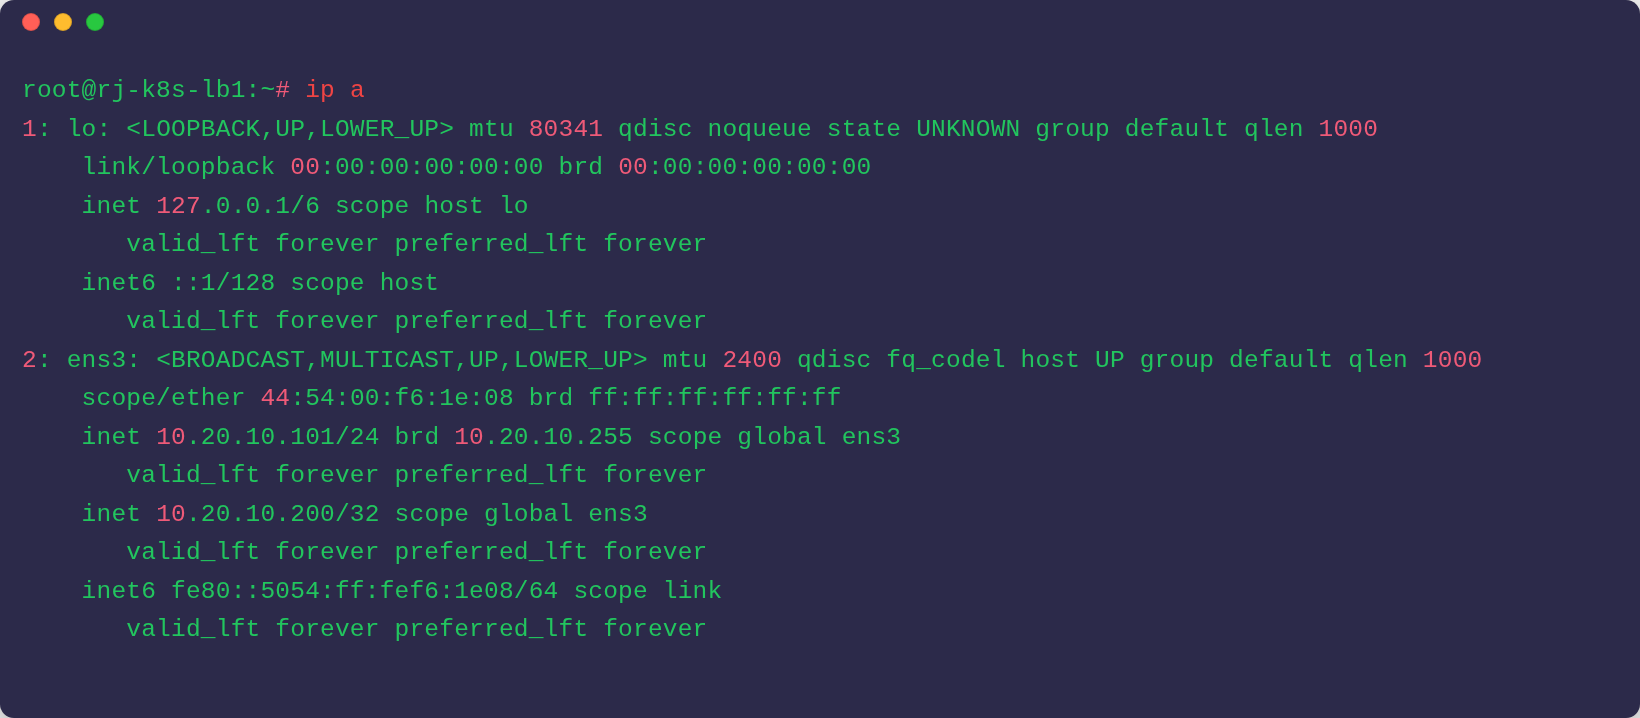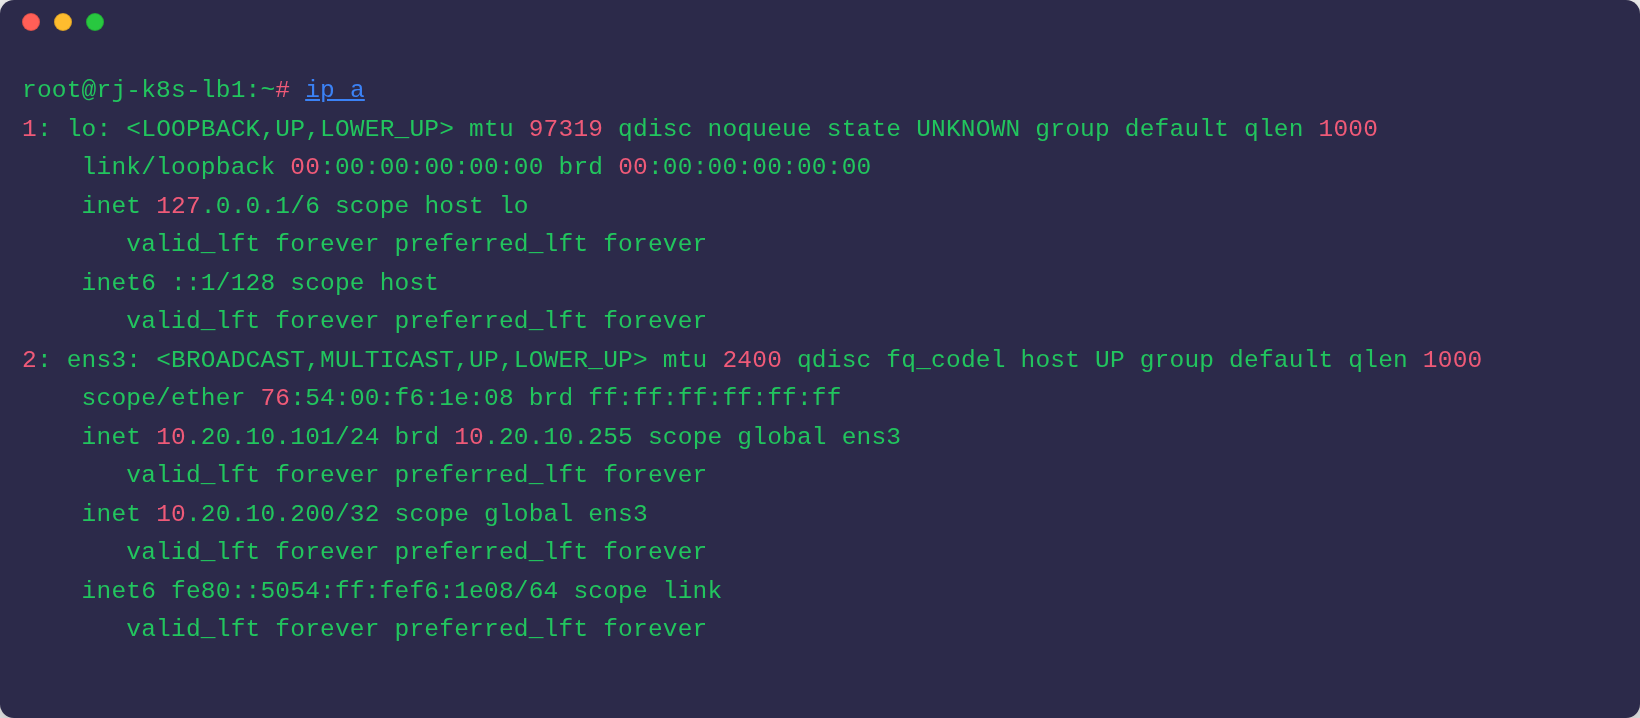--- a/index.html
+++ b/index.html
@@ -40,43 +40,43 @@
     color: #e6e4f3;
     font-size: 24.5px;
     line-height: 38.5px;
     padding: 28px 22px 22px 22px;
     white-space: pre;
     letter-spacing: 0.2px;
     font-weight: 500;
   }
   .fg-default { color: #22c55e; }
   .fg-rose    { color: #ef5a78; }
-  .fg-purple  { color: #3b82f6; text-decoration: underline; }
+  .fg-purple  { color: #ef4444; }
   .fg-num     { color: #ef5a78; }
 </style>
 </head>
 <body>
 
 <div class="window">
 
   <div class="titlebar">
     <div class="traffic-light red"></div>
     <div class="traffic-light yellow"></div>
     <div class="traffic-light green"></div>
   </div>
 
   <div class="terminal"><span class="fg-default">root@rj-k8s-lb1</span><span class="fg-default">:~</span><span class="fg-rose">#</span><span class="fg-default"> </span><span class="fg-purple">ip a</span>
-<span id="output-lines"><span class="fg-rose">1</span><span class="fg-default">: lo: &lt;LOOPBACK,UP,LOWER_UP&gt; mtu </span><span class="fg-num">97319</span><span class="fg-default"> qdisc noqueue state UNKNOWN group default qlen </span><span class="fg-num">1000</span>
+<span id="output-lines"><span class="fg-rose">1</span><span class="fg-default">: lo: &lt;LOOPBACK,UP,LOWER_UP&gt; mtu </span><span class="fg-num">80341</span><span class="fg-default"> qdisc noqueue state UNKNOWN group default qlen </span><span class="fg-num">1000</span>
 <span class="fg-default">    link/loopback </span><span class="fg-num">00</span><span class="fg-default">:00:00:00:00:00 brd </span><span class="fg-num">00</span><span class="fg-default">:00:00:00:00:00</span>
 <span class="fg-default">    inet </span><span class="fg-num">127</span><span class="fg-default">.0.0.1/6 scope host lo</span>
 <span class="fg-default">       valid_lft forever preferred_lft forever</span>
 <span class="fg-default">    inet6 ::1/128 scope host </span>
 <span class="fg-default">       valid_lft forever preferred_lft forever</span>
 <span class="fg-rose">2</span><span class="fg-default">: ens3: &lt;BROADCAST,MULTICAST,UP,LOWER_UP&gt; mtu </span><span class="fg-num">2400</span><span class="fg-default"> qdisc fq_codel host UP group default qlen </span><span class="fg-num">1000</span>
-<span class="fg-default">    scope/ether </span><span class="fg-num">76</span><span class="fg-default">:54:00:f6:1e:08 brd ff:ff:ff:ff:ff:ff</span>
+<span class="fg-default">    scope/ether </span><span class="fg-num">44</span><span class="fg-default">:54:00:f6:1e:08 brd ff:ff:ff:ff:ff:ff</span>
 <span class="fg-default">    inet </span><span class="fg-num">10</span><span class="fg-default">.20.10.101/24 brd </span><span class="fg-num">10</span><span class="fg-default">.20.10.255 scope global ens3</span>
 <span class="fg-default">       valid_lft forever preferred_lft forever</span>
 <span class="fg-default">    inet </span><span class="fg-num">10</span><span class="fg-default">.20.10.200/32 scope global ens3</span>
 <span class="fg-default">       valid_lft forever preferred_lft forever</span>
 <span class="fg-default">    inet6 fe80::5054:ff:fef6:1e08/64 scope link </span>
 <span class="fg-default">       valid_lft forever preferred_lft forever</span></span></div>
 
 </div>
 
 </body></html>

